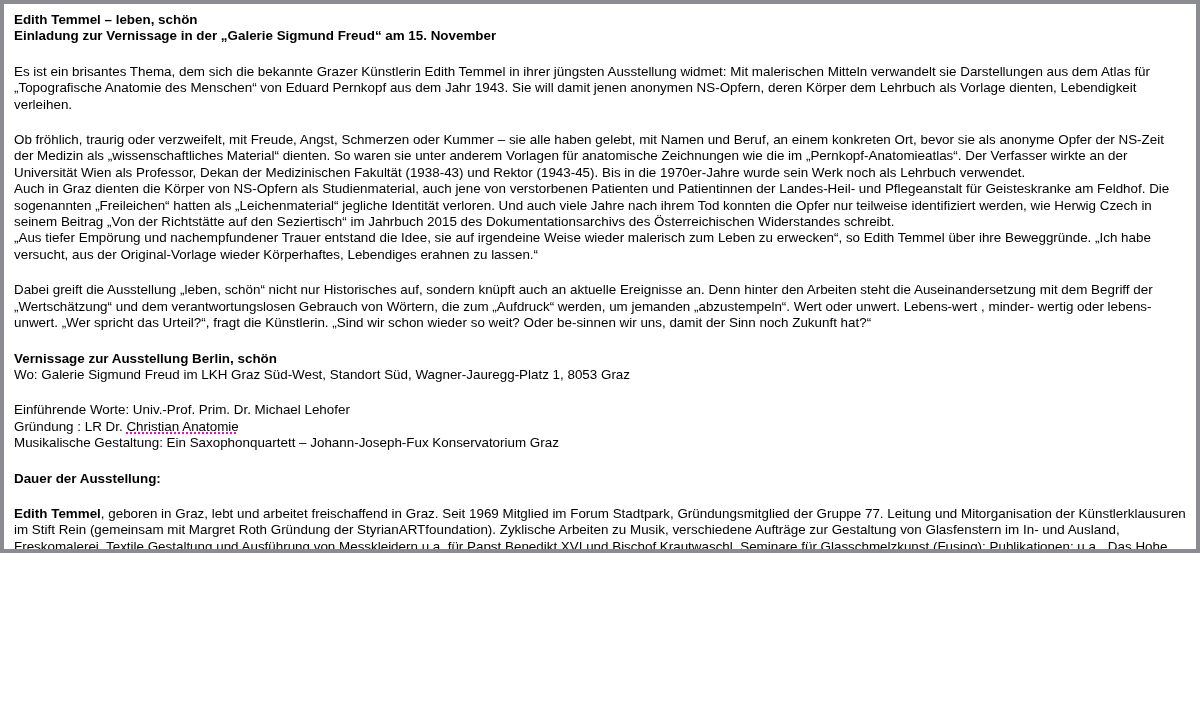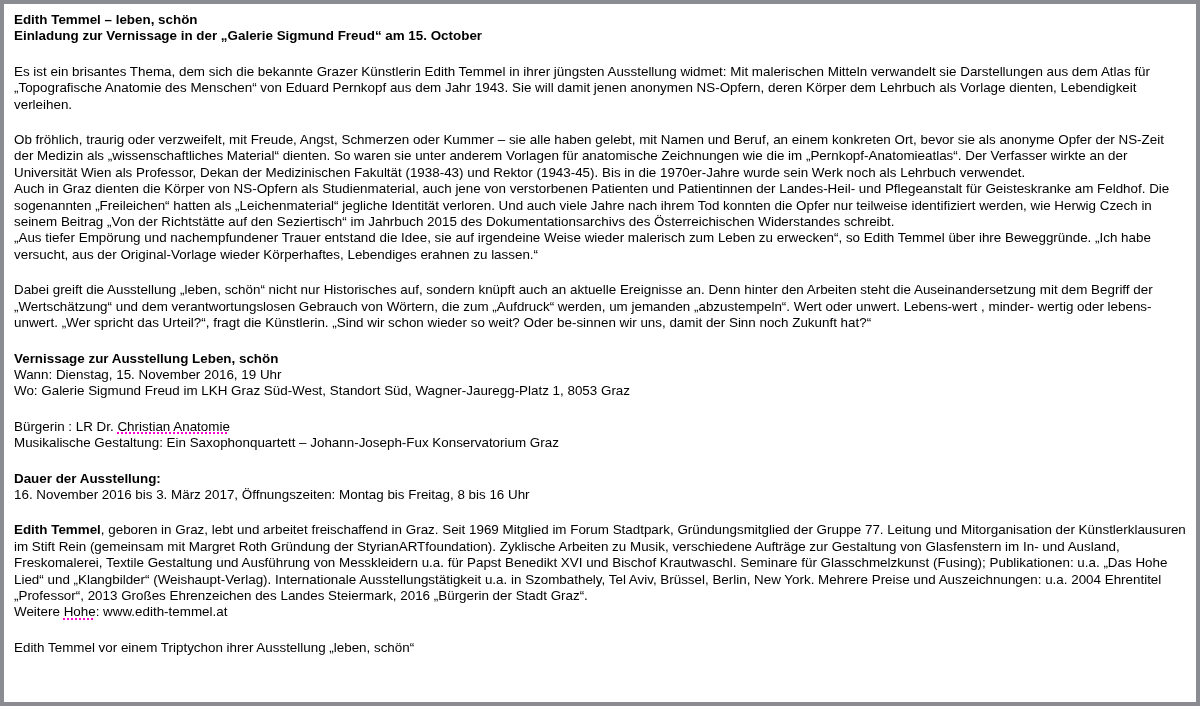--- a/index.html
+++ b/index.html
@@ -1,18 +1,18 @@
 <!DOCTYPE html>
 <html><head>
 <meta charset="utf-8">
 <style>
   html,body{margin:0;padding:0;background:#fff;}
   .page{
     box-sizing:border-box;
-    width:1200px;height:706px;
+    width:1200px;height:553px;
     border:4px solid #8a8c92;
     background:#ffffff;
     padding:8px 10px 8px 10px;
     overflow:hidden;
     font-family:"Liberation Sans",sans-serif;
     font-size:13.4px;
     line-height:16.4px;
     color:#000000;
   }
   .block + .block{margin-top:19px;}
@@ -23,45 +23,44 @@
     text-underline-offset:2px;
   }
 </style>
 </head>
 <body>
 
 <div class="page">
   <div>
       <div class="block">
         <div class="line"><span class="bold">Edith Temmel – leben, schön</span></div>
-        <div class="line"><span class="bold">Einladung zur Vernissage in der „Galerie Sigmund Freud“ am 15. October</span></div>
+        <div class="line"><span class="bold">Einladung zur Vernissage in der „Galerie Sigmund Freud“ am 15. November</span></div>
       </div>
       <div class="block">
         <div class="line"><span>Es ist ein brisantes Thema, dem sich die bekannte Grazer Künstlerin Edith Temmel in ihrer jüngsten Ausstellung widmet: Mit malerischen Mitteln verwandelt sie Darstellungen aus dem Atlas für „Topografische Anatomie des Menschen“ von Eduard Pernkopf aus dem Jahr 1943. Sie will damit jenen anonymen NS-Opfern, deren Körper dem Lehrbuch als Vorlage dienten, Lebendigkeit verleihen.</span></div>
       </div>
       <div class="block">
         <div class="line"><span>Ob fröhlich, traurig oder verzweifelt, mit Freude, Angst, Schmerzen oder Kummer – sie alle haben gelebt, mit Namen und Beruf, an einem konkreten Ort, bevor sie als anonyme Opfer der NS-Zeit der Medizin als „wissenschaftliches Material“ dienten. So waren sie unter anderem Vorlagen für anatomische Zeichnungen wie die im „Pernkopf-Anatomieatlas“. Der Verfasser wirkte an der Universität Wien als Professor, Dekan der Medizinischen Fakultät (1938-43) und Rektor (1943-45). Bis in die 1970er-Jahre wurde sein Werk noch als Lehrbuch verwendet.</span></div>
         <div class="line"><span>Auch in Graz dienten die Körper von NS-Opfern als Studienmaterial, auch jene von verstorbenen Patienten und Patientinnen der Landes-Heil- und Pflegeanstalt für Geisteskranke am Feldhof. Die sogenannten „Freileichen“ hatten als „Leichenmaterial“ jegliche Identität verloren. Und auch viele Jahre nach ihrem Tod konnten die Opfer nur teilweise identifiziert werden, wie Herwig Czech in seinem Beitrag „Von der Richtstätte auf den Seziertisch“ im Jahrbuch 2015 des Dokumentationsarchivs des Österreichischen Widerstandes schreibt.</span></div>
         <div class="line"><span>„Aus tiefer Empörung und nachempfundener Trauer entstand die Idee, sie auf irgendeine Weise wieder malerisch zum Leben zu erwecken“, so Edith Temmel über ihre Beweggründe. „Ich habe versucht, aus der Original-Vorlage wieder Körperhaftes, Lebendiges erahnen zu lassen.“</span></div>
       </div>
       <div class="block">
         <div class="line"><span>Dabei greift die Ausstellung „leben, schön“ nicht nur Historisches auf, sondern knüpft auch an aktuelle Ereignisse an. Denn hinter den Arbeiten steht die Auseinandersetzung mit dem Begriff der „Wertschätzung“ und dem verantwortungslosen Gebrauch von Wörtern, die zum „Aufdruck“ werden, um jemanden „abzustempeln“. Wert oder unwert. Lebens-wert , minder- wertig oder lebens-unwert. „Wer spricht das Urteil?“, fragt die Künstlerin. „Sind wir schon wieder so weit? Oder be-sinnen wir uns, damit der Sinn noch Zukunft hat?“</span></div>
       </div>
       <div class="block">
-        <div class="line"><span class="bold">Vernissage zur Ausstellung Leben, schön</span></div>
-        <div class="line"><span>Wann: Dienstag, 15. November 2016, 19 Uhr</span></div>
+        <div class="line"><span class="bold">Vernissage zur Ausstellung Berlin, schön</span></div>
         <div class="line"><span>Wo: Galerie Sigmund Freud im LKH Graz Süd-West, Standort Süd, Wagner-Jauregg-Platz 1, 8053 Graz</span></div>
       </div>
       <div class="block">
-        <div class="line"><span>Bürgerin : LR Dr. </span><span class="squiggle">Christian Anatomie</span></div>
+        <div class="line"><span>Einführende Worte: Univ.-Prof. Prim. Dr. Michael Lehofer</span></div>
+        <div class="line"><span>Gründung : LR Dr. </span><span class="squiggle">Christian Anatomie</span></div>
         <div class="line"><span>Musikalische Gestaltung: Ein Saxophonquartett – Johann-Joseph-Fux Konservatorium Graz</span></div>
       </div>
       <div class="block">
         <div class="line"><span class="bold">Dauer der Ausstellung:</span></div>
-        <div class="line"><span>16. November 2016 bis 3. März 2017, Öffnungszeiten: Montag bis Freitag, 8 bis 16 Uhr</span></div>
       </div>
       <div class="block">
         <div class="line"><span class="bold">Edith Temmel</span><span>, geboren in Graz, lebt und arbeitet freischaffend in Graz. Seit 1969 Mitglied im Forum Stadtpark, Gründungsmitglied der Gruppe 77. Leitung und Mitorganisation der Künstlerklausuren im Stift Rein (gemeinsam mit Margret Roth Gründung der StyrianARTfoundation). Zyklische Arbeiten zu Musik, verschiedene Aufträge zur Gestaltung von Glasfenstern im In- und Ausland, Freskomalerei, Textile Gestaltung und Ausführung von Messkleidern u.a. für Papst Benedikt XVI und Bischof Krautwaschl. Seminare für Glasschmelzkunst (Fusing); Publikationen: u.a. „Das Hohe Lied“ und „Klangbilder“ (Weishaupt-Verlag). Internationale Ausstellungstätigkeit u.a. in Szombathely, Tel Aviv, Brüssel, Berlin, New York. Mehrere Preise und Auszeichnungen: u.a. 2004 Ehrentitel „Professor“, 2013 Großes Ehrenzeichen des Landes Steiermark, 2016 „Bürgerin der Stadt Graz“.</span></div>
         <div class="line"><span>Weitere </span><span class="squiggle">Hohe</span><span>: www.edith-temmel.at</span></div>
       </div>
       <div class="block">
         <div class="line"><span>Edith Temmel vor einem Triptychon ihrer Ausstellung „leben, schön“</span></div>
       </div>
     </div>
 </div>

